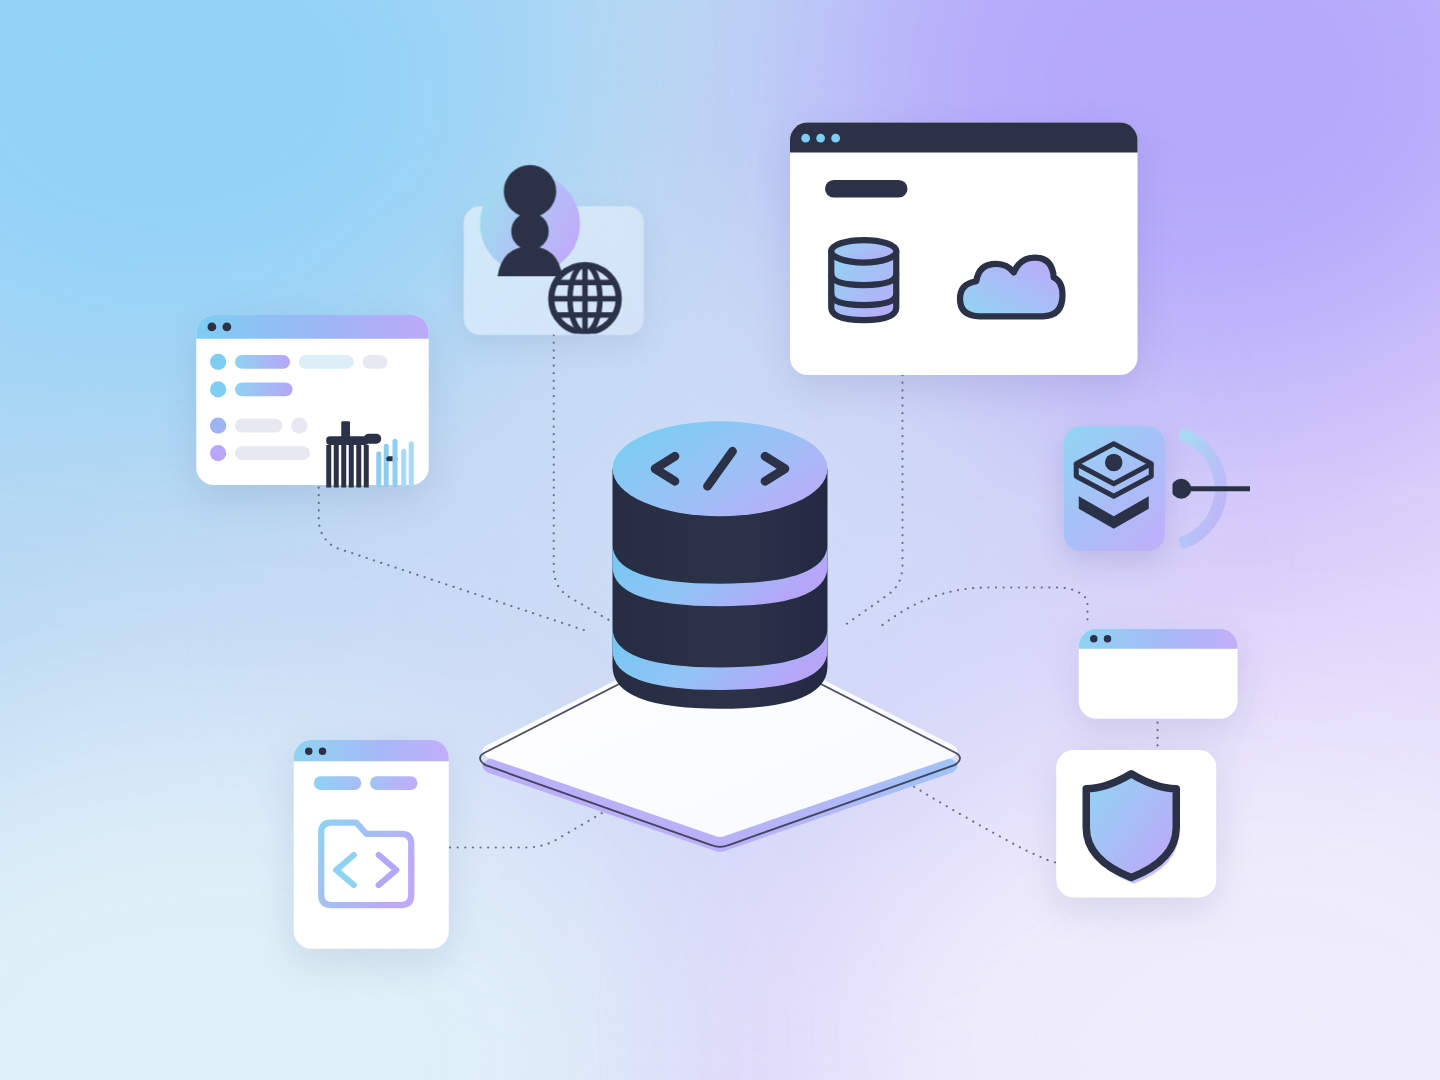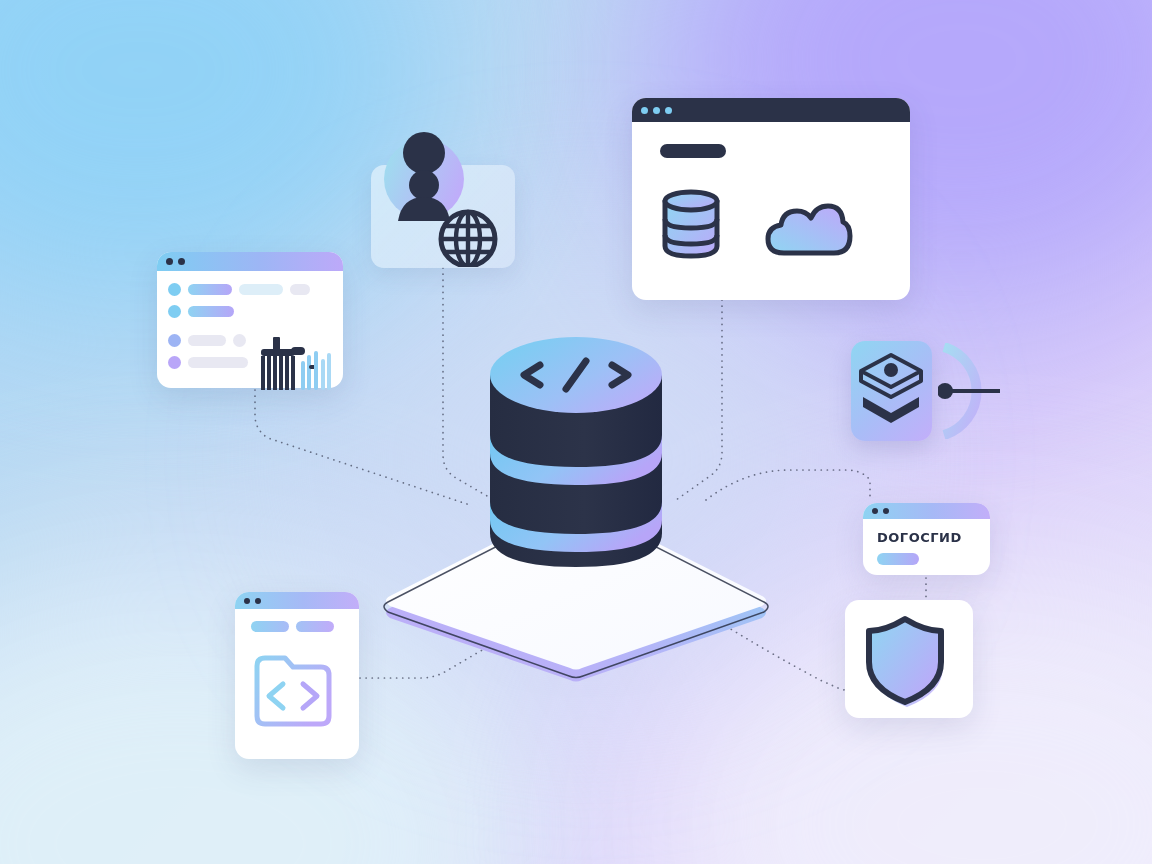--- a/index.html
+++ b/index.html
@@ -272,25 +272,20 @@
       <circle cx="7" cy="48" r="8" fill="#2b3248"></circle>
       <line x1="12" y1="48" x2="62" y2="48" stroke="#2b3248" stroke-width="4"></line>
     </svg>
   </div>
 
   <div class="node card" id="card-backend">
     <div class="titlebar" style="background:linear-gradient(90deg,#8ed3f2 0%,#a6b9f6 55%,#c2aef9 100%);height:16px;">
       <span class="dot" style="width:6px;height:6px;"></span>
       <span class="dot" style="width:6px;height:6px;"></span>
     </div>
-    <div style="padding:11px 0 0 14px;">
-      <div class="txt-backend">DOΓOCΓИD</div>
-      <div class="pill" style="width:42px;height:12px;margin-top:8px;
-           background:linear-gradient(90deg,#8fd3f2,#b5a6f8);"></div>
-    </div>
   </div>
 
   <div class="node card" id="card-shield">
     <svg width="128" height="118" viewBox="0 0 128 118">
       <defs>
         <linearGradient id="shg" x1="0" y1="0" x2="1" y2="0.8">
           <stop offset="0%" stop-color="#8fd6f2"></stop>
             <stop offset="100%" stop-color="#bda8f9"></stop>
         </linearGradient>
         <linearGradient id="shg2" x1="0" y1="0" x2="1" y2="0.8">

